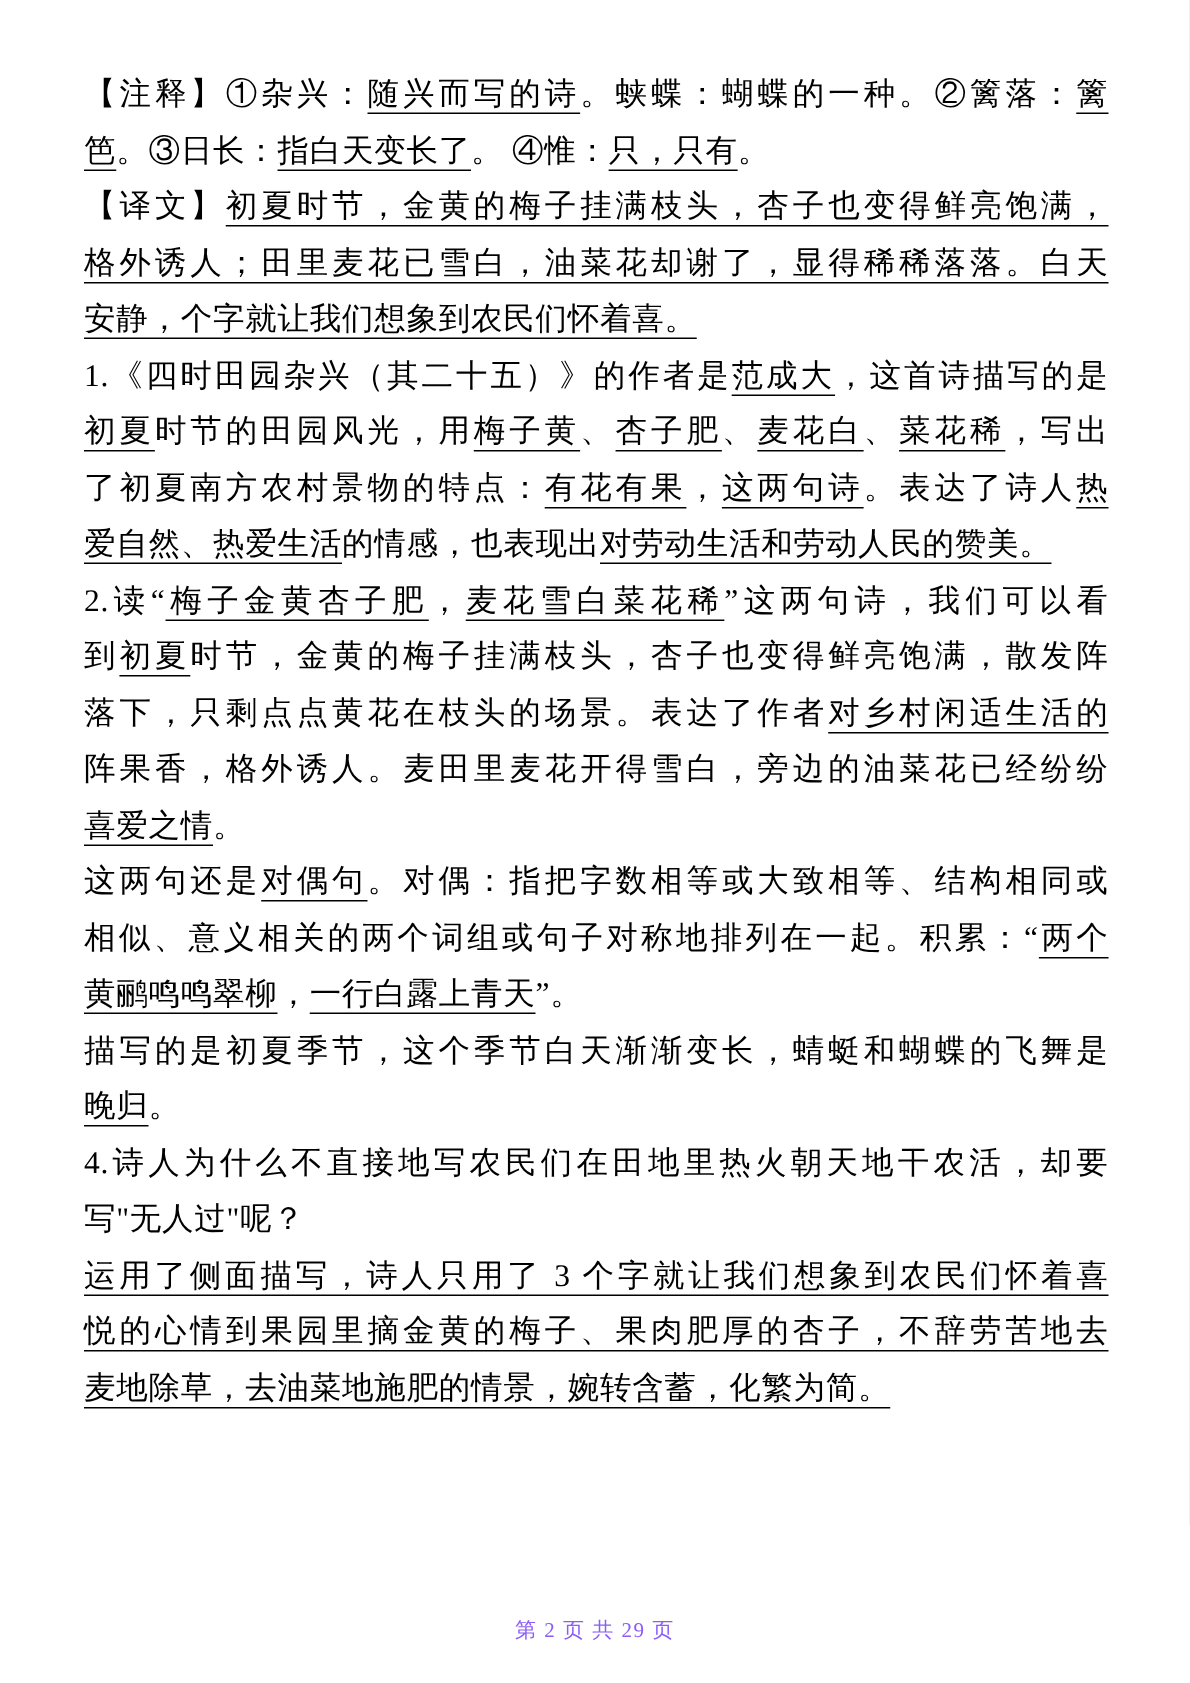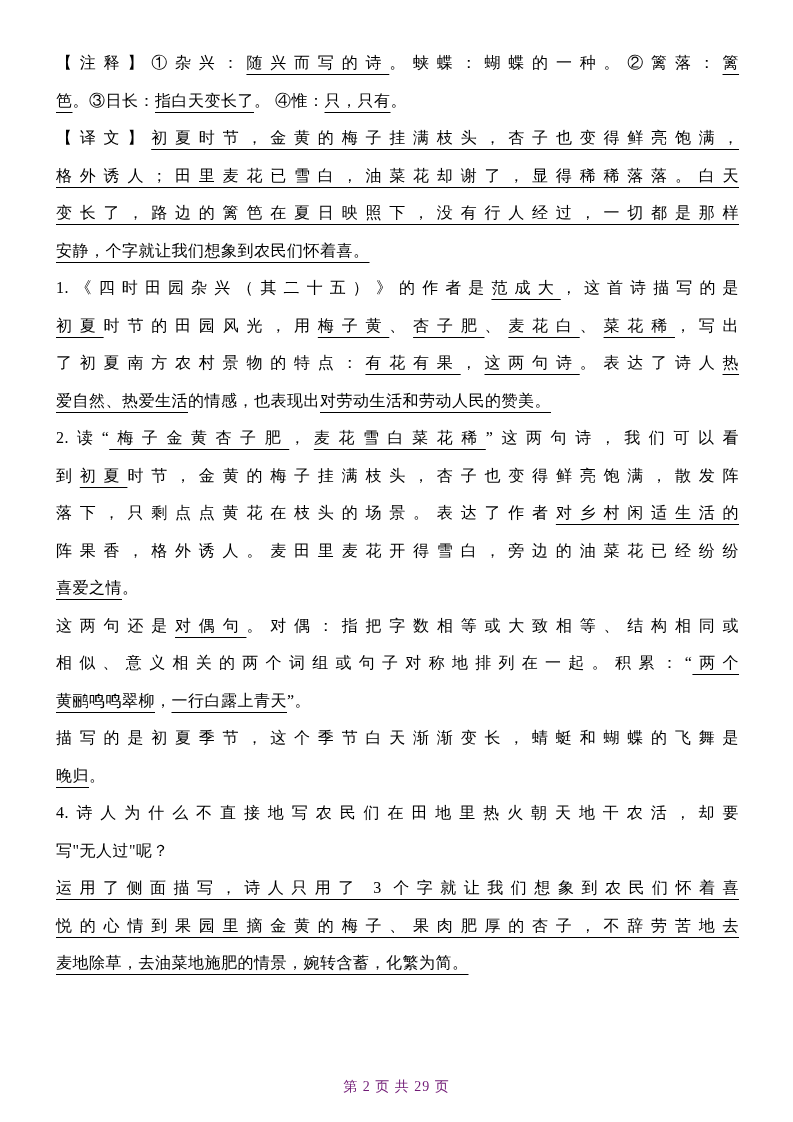--- a/index.html
+++ b/index.html
@@ -21,21 +21,21 @@
     position: absolute;
     left: 56px;
     top: 44px;
     width: 683px;
   }
   .paragraph {
     margin: 0;
     padding: 0;
   }
   .line {
-    font-size: 16px;
+    font-size: 21px;
     line-height: 37.5px;
     height: 37.5px;
     text-align: left;
     letter-spacing: 0.5px;
     white-space: nowrap;
   }
   .line.fill {
     white-space: normal;
     text-align: justify;
     text-align-last: justify;
@@ -48,37 +48,36 @@
     text-decoration-thickness: 1.4px;
     text-underline-offset: 6px;
   }
   .footer {
     position: absolute;
     left: 0;
     right: 0;
     bottom: 26px;
     text-align: center;
     font-size: 14px;
-    color: #701a75;
+    color: #8b5cf6;
     letter-spacing: 1px;
   }
 </style>
 </head>
 <body>
 
 <div class="page">
   <div class="doc-body">
       <div class="paragraph">
         <div class="line fill"><span class="run">【注释】①杂兴：</span><span class="run u">随兴而写的诗</span><span class="run">。蛱蝶：蝴蝶的一种。②篱落：</span><span class="run u">篱</span></div>
         <div class="line"><span class="run u">笆</span><span class="run">。③日长：</span><span class="run u">指白天变长了</span><span class="run">。 ④惟：</span><span class="run u">只，只有</span><span class="run">。</span></div>
       </div>
       <div class="paragraph">
         <div class="line fill"><span class="run">【译文】</span><span class="run u">初夏时节，金黄的梅子挂满枝头，杏子也变得鲜亮饱满，</span></div>
         <div class="line fill"><span class="run u">格外诱人；田里麦花已雪白，油菜花却谢了，显得稀稀落落。白天</span></div>
-        <div class="line fill"><span class="run u">变长了，路边的篱笆在夏日映照下，没有行人经过，一切都是那样</span></div>
         <div class="line"><span class="run u">安静，个字就让我们想象到农民们怀着喜。</span></div>
       </div>
       <div class="paragraph">
         <div class="line fill"><span class="run">1.《四时田园杂兴（其二十五）》的作者是</span><span class="run u">范成大</span><span class="run">，这首诗描写的是</span></div>
         <div class="line fill"><span class="run u">初夏</span><span class="run">时节的田园风光，用</span><span class="run u">梅子黄</span><span class="run">、</span><span class="run u">杏子肥</span><span class="run">、</span><span class="run u">麦花白</span><span class="run">、</span><span class="run u">菜花稀</span><span class="run">，写出</span></div>
         <div class="line fill"><span class="run">了初夏南方农村景物的特点：</span><span class="run u">有花有果</span><span class="run">，</span><span class="run u">这两句诗</span><span class="run">。表达了诗人</span><span class="run u">热</span></div>
         <div class="line"><span class="run u">爱自然、热爱生活</span><span class="run">的情感，也表现出</span><span class="run u">对劳动生活和劳动人民的赞美。</span></div>
       </div>
       <div class="paragraph">
         <div class="line fill"><span class="run">2.读“</span><span class="run u">梅子金黄杏子肥</span><span class="run">，</span><span class="run u">麦花雪白菜花稀</span><span class="run">”这两句诗，我们可以看</span></div>

